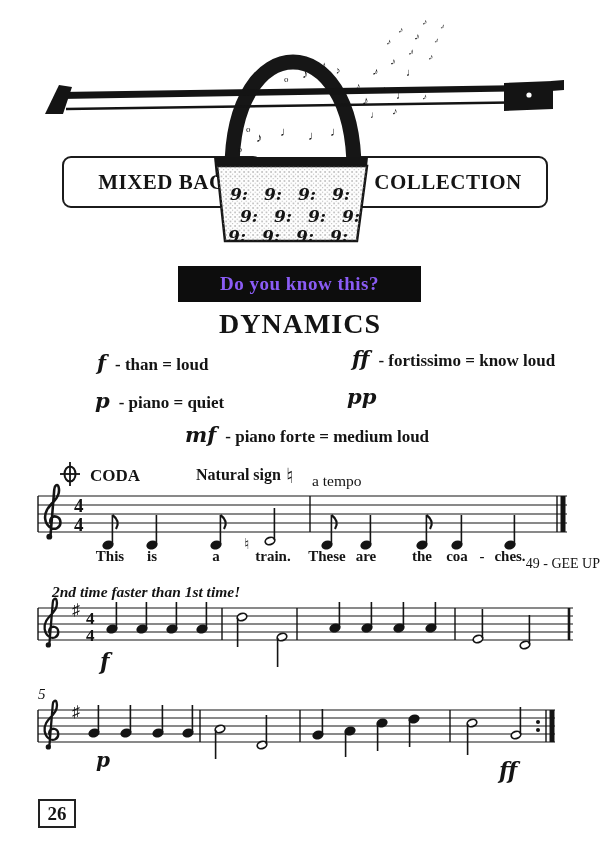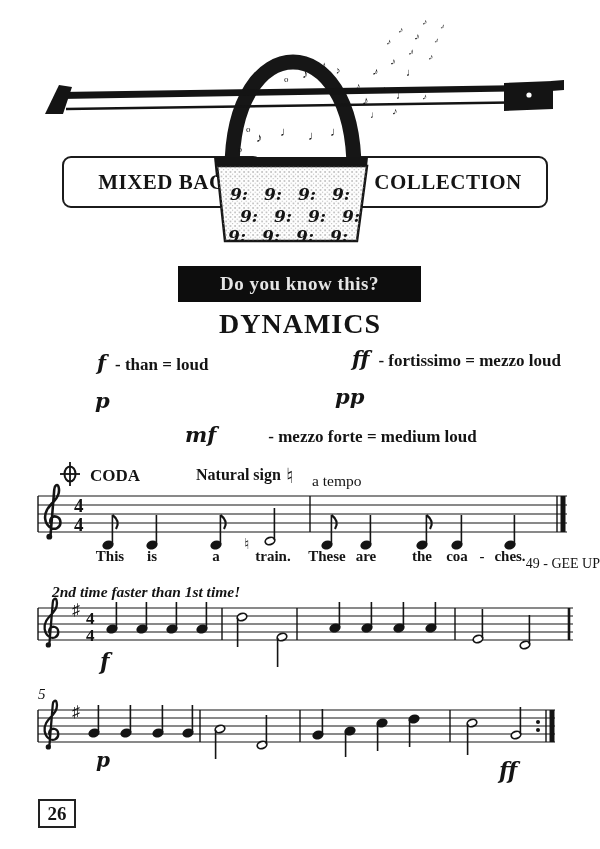--- a/index.html
+++ b/index.html
@@ -5,29 +5,29 @@
   html,body{margin:0;padding:0;background:#ffffff;}
   .page{position:relative;width:600px;height:849px;background:#fff;overflow:hidden;
         font-family:"Liberation Serif",serif;color:#141414;}
   .abs{position:absolute;}
   .label-box{position:absolute;border:2px solid #1b1b1b;border-radius:9px;
              display:flex;align-items:center;justify-content:center;
              font-weight:bold;font-size:21px;letter-spacing:.5px;background:#fff;}
   #box-left{left:62px;top:156px;width:196px;height:48px;}
   #box-right{left:348px;top:156px;width:196px;height:48px;}
   .banner{position:absolute;left:178px;top:266px;width:243px;height:36px;background:#0d0d0d;
-          color:#e5e5e5;display:flex;align-items:center;justify-content:center;
+          color:#8b5cf6;display:flex;align-items:center;justify-content:center;
           font-weight:bold;font-size:19px;letter-spacing:.5px;}
   .dyn-title{position:absolute;left:0;top:308px;width:100%;text-align:center;
              font-weight:bold;font-size:28px;letter-spacing:1px;}
   .def{position:absolute;display:flex;align-items:baseline;font-weight:bold;font-size:17px;white-space:nowrap;}
   .dyn{font-family:"DejaVu Serif",serif;font-style:italic;font-weight:bold;font-size:21px;margin-right:9px;}
   #def-f{left:97px;top:350px;}   #def-ff{left:352px;top:346px;}
-  #def-p{left:95px;top:388px;}   #def-pp{left:335px;top:384px;flex-direction:column;}
-  #def-mf{left:185px;top:422px;gap:43px;}
+  #def-p{left:95px;top:388px;}   #def-pp{left:347px;top:384px;flex-direction:column;}
+  #def-mf{left:185px;top:422px;}
   .song-title{position:absolute;left:0;top:556px;width:100%;text-align:right;font-size:14px;}
   .tempo-note{position:absolute;left:52px;top:583px;font-style:italic;font-weight:bold;font-size:15.5px;}
   .pagenum{position:absolute;left:38px;top:799px;width:34px;height:25px;border:2px solid #222;
            display:flex;align-items:center;justify-content:center;font-size:19px;font-weight:bold;background:#fff;}
   .footlabel{position:absolute;left:432px;top:799px;width:148px;height:26px;border:2px solid #222;
              display:flex;align-items:center;justify-content:center;font-size:14px;background:#fff;}
   svg{position:absolute;overflow:visible;}
   svg text{fill:#141414;}
   .t-bold{font-family:"Liberation Serif",serif;font-weight:bold;}
   .t-reg{font-family:"Liberation Serif",serif;}
@@ -122,31 +122,32 @@
   </div>
 
   <div class="dyn-title">DYNAMICS</div>
 
   <div class="def" id="def-f">
     <span class="dyn">f</span>
     <span>- than = loud</span>
   </div>
   <div class="def" id="def-ff">
     <span class="dyn">ff</span>
-    <span>- fortissimo = mezzo loud</span>
+    <span>- fortissimo = know loud</span>
   </div>
   <div class="def" id="def-p">
     <span class="dyn">p</span>
+    <span>- piano = quiet</span>
   </div>
   <div class="def" id="def-pp">
     <span class="dyn">pp</span>
   </div>
   <div class="def" id="def-mf">
     <span class="dyn">mf</span>
-    <span>- mezzo forte = medium loud</span>
+    <span>- piano forte = medium loud</span>
   </div>
 
   <svg id="sv1" class="abs" style="left:30px;top:458px" width="545" height="108" viewBox="0 0 545 108">
     <g stroke="#141414" fill="none">
       <ellipse cx="40" cy="16" rx="5.5" ry="7.5" stroke-width="2"></ellipse>
       <line x1="40" y1="4" x2="40" y2="28" stroke-width="1.8"></line>
       <line x1="30" y1="16" x2="50" y2="16" stroke-width="1.8"></line>
     </g>
     <text class="t-bold" x="60" y="23" font-size="17">CODA</text>
     <text class="t-bold" x="166" y="22" font-size="16">Natural sign</text>

